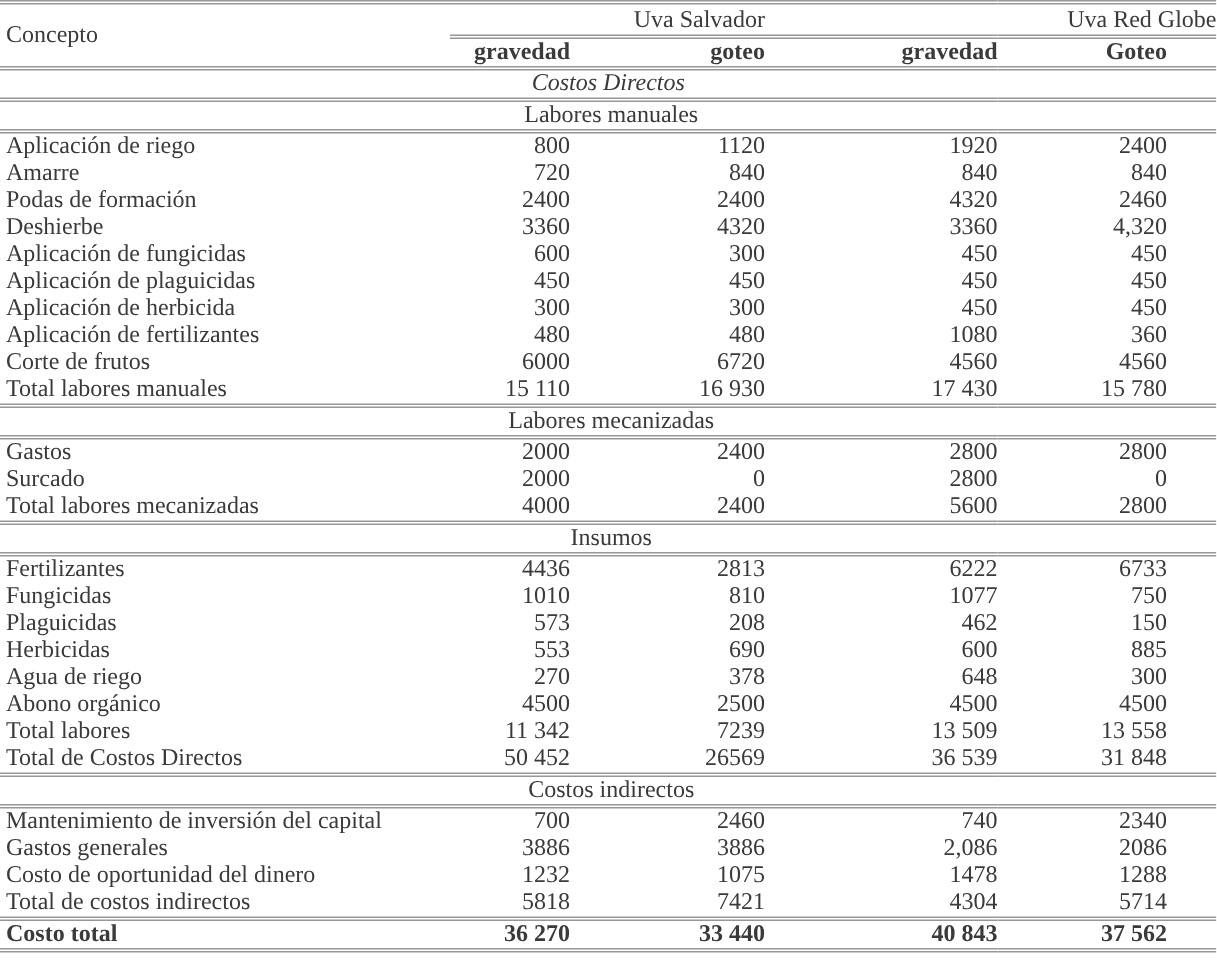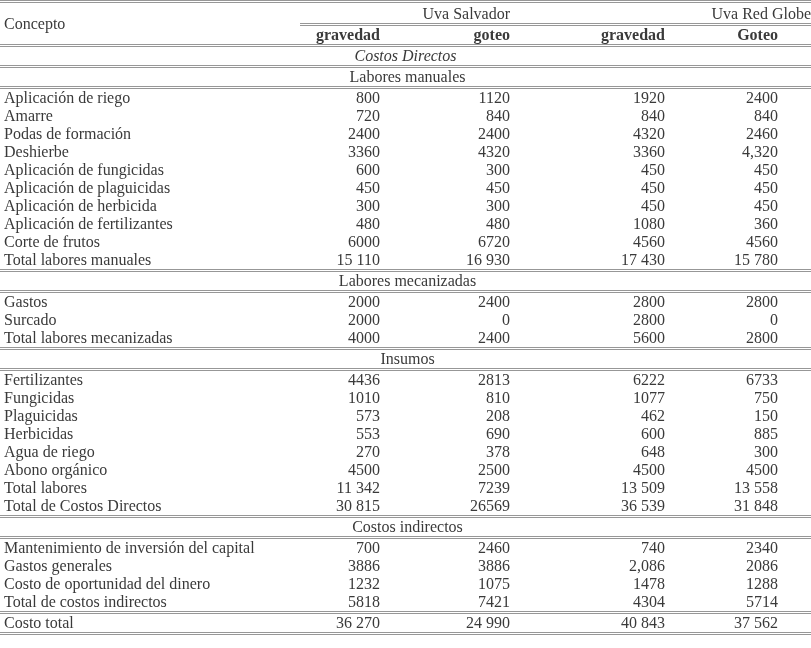--- a/index.html
+++ b/index.html
@@ -69,20 +69,21 @@
     font-style: italic;
   }
   tr.row-section td {
     text-align: center;
     padding-left: 4px;
     border-top: 3px double #979797;
     border-bottom: 3px double #979797;
   }
   tr.row-grand td {
     border-top: 3px double #979797;
+    font-weight: bold;
   }
 </style>
 </head>
 <body>
 
 <div class="page">
   <table class="costs">
     <colgroup>
       <col class="c-concept">
       <col class="c-n1">
@@ -251,21 +252,21 @@
         </tr>
         <tr class="row-data">
           <td class="concept-cell">Total labores</td>
           <td class="num-cell">11 342</td>
           <td class="num-cell">7239</td>
           <td class="num-cell">13 509</td>
           <td class="num-cell last">13 558</td>
         </tr>
         <tr class="row-data">
           <td class="concept-cell">Total de Costos Directos</td>
-          <td class="num-cell">30 815</td>
+          <td class="num-cell">50 452</td>
           <td class="num-cell">26569</td>
           <td class="num-cell">36 539</td>
           <td class="num-cell last">31 848</td>
         </tr>
         <tr class="row-section">
           <td colspan="5">Costos indirectos</td>
         </tr>
         <tr class="row-data">
           <td class="concept-cell">Mantenimiento de inversión del capital</td>
           <td class="num-cell">700</td>
@@ -290,19 +291,19 @@
         <tr class="row-data">
           <td class="concept-cell">Total de costos indirectos</td>
           <td class="num-cell">5818</td>
           <td class="num-cell">7421</td>
           <td class="num-cell">4304</td>
           <td class="num-cell last">5714</td>
         </tr>
         <tr class="row-grand">
           <td class="concept-cell">Costo total</td>
           <td class="num-cell">36 270</td>
-          <td class="num-cell">24 990</td>
+          <td class="num-cell">33 440</td>
           <td class="num-cell">40 843</td>
           <td class="num-cell last">37 562</td>
         </tr>
       </tbody>
   </table>
 </div>
 
 </body></html>

